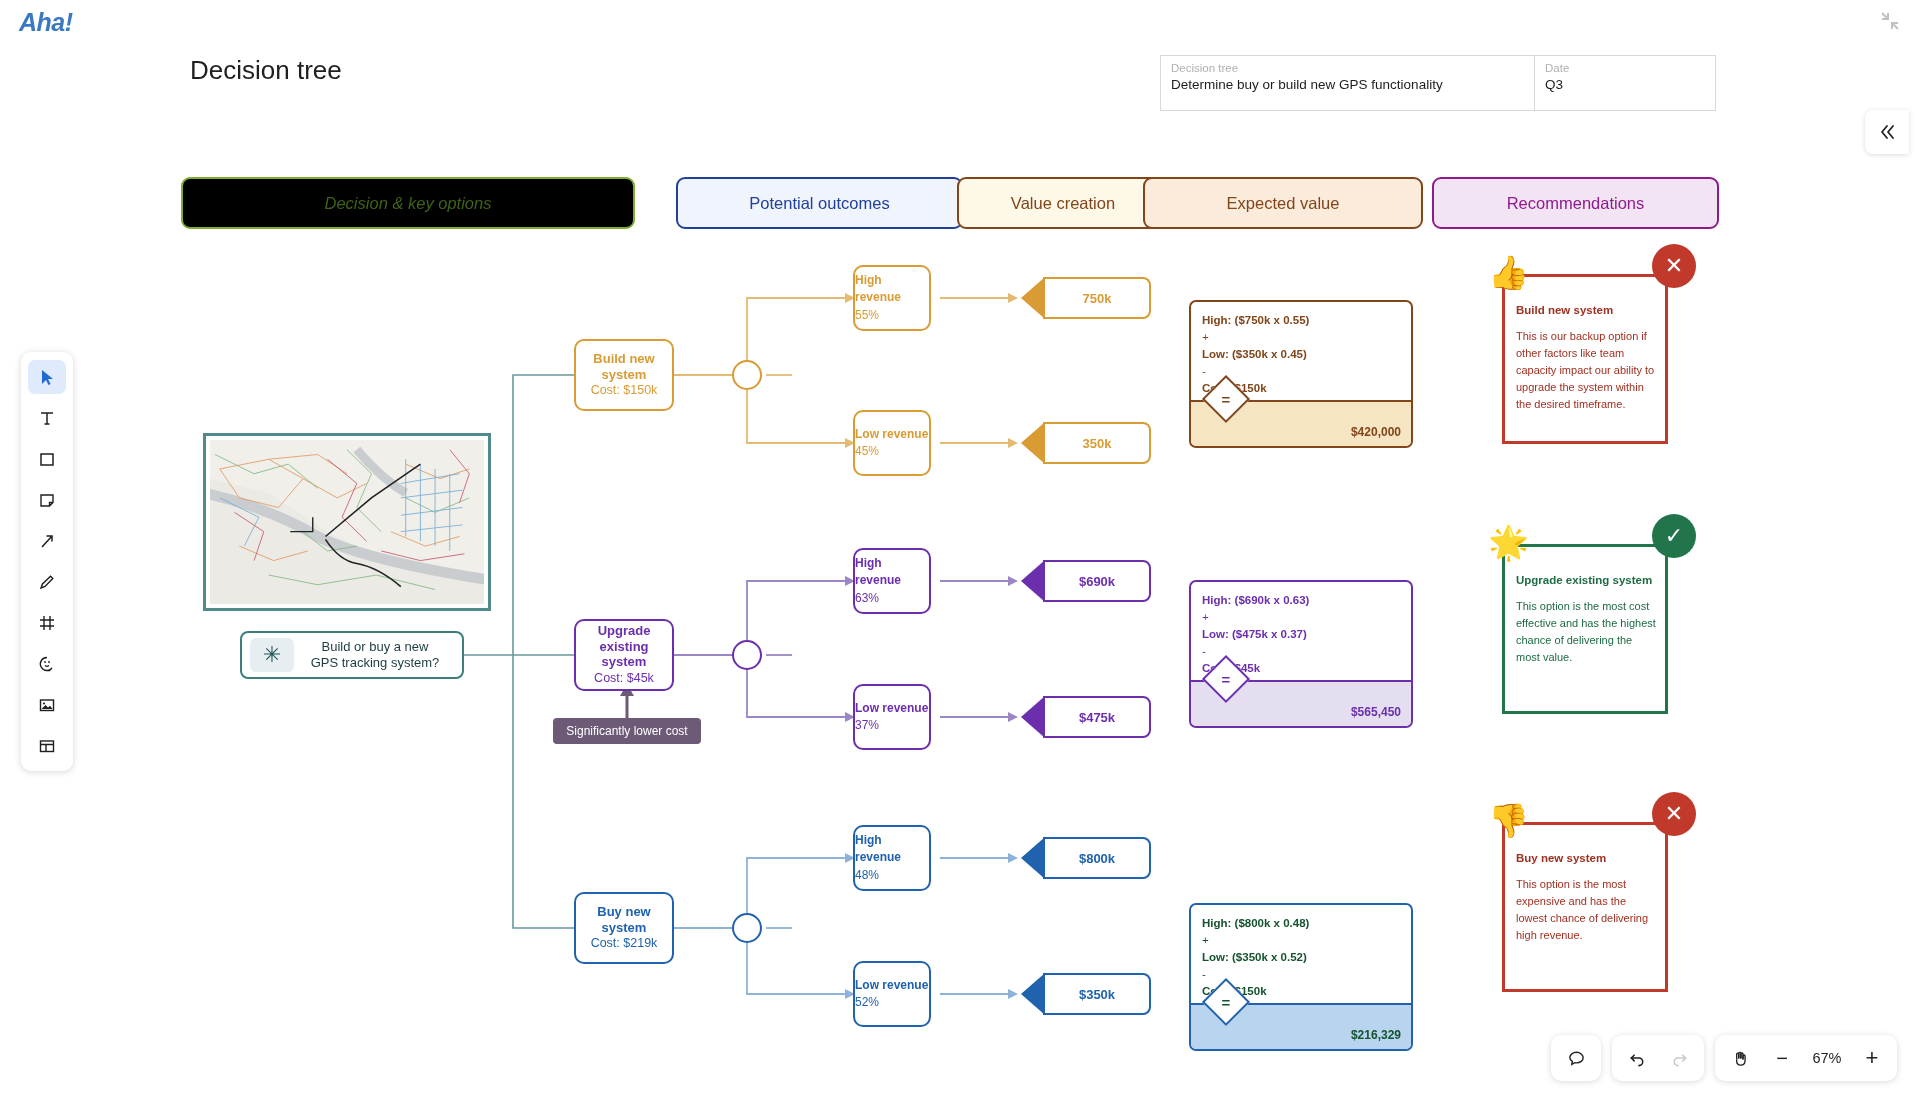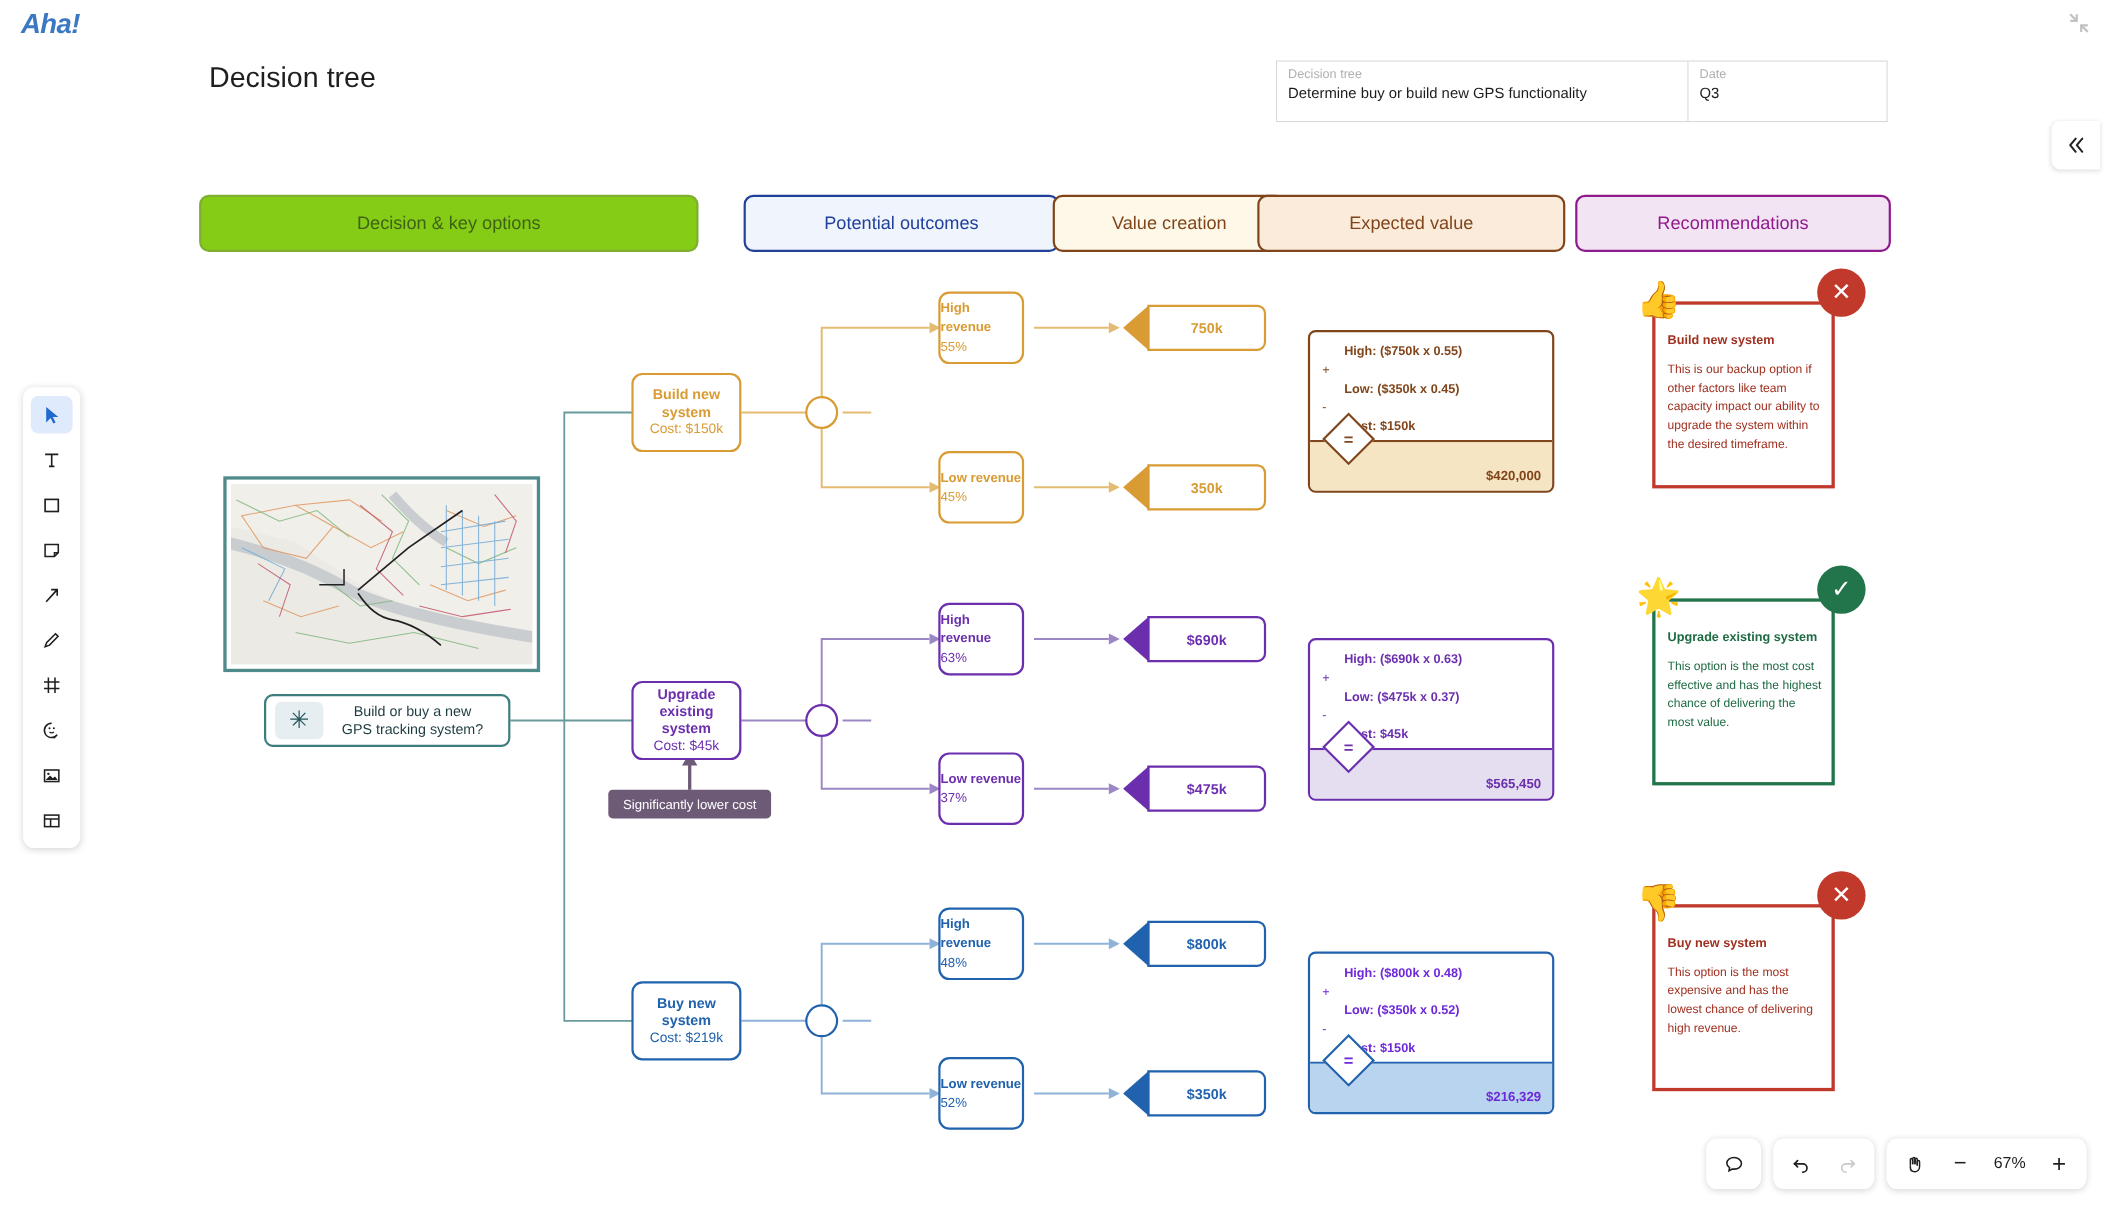--- a/index.html
+++ b/index.html
@@ -137,21 +137,21 @@
     font-size: 12px;
   }
 
   
   .ev-card {
     position: absolute; width: 224px; height: 148px;
     border-width: 2px; border-style: solid; border-radius: 7px;
     background: #fff; overflow: visible;
   }
   .ev-body { padding: 10px 11px 0 11px; font-size: 11.5px; line-height: 1.48; }
-  .ev-body b { font-weight: bold; margin-left: 20px; }
+  .ev-body b { font-weight: bold; }
   .ev-foot {
     position: absolute; left: 0; right: 0; bottom: 0; height: 46px;
     border-top-width: 2px; border-top-style: solid;
     display: flex; align-items: flex-end; justify-content: flex-end;
     padding: 0 10px 7px 0; font-size: 12px; font-weight: bold;
     border-radius: 0 0 5px 5px;
   }
   .ev-eq {
     position: absolute; left: 18px; bottom: 30px;
     width: 34px; height: 34px; background: #fff;
@@ -232,21 +232,21 @@
       <div class="meta-label">Decision tree</div>
       <div class="meta-value">Determine buy or build new GPS functionality</div>
     </div>
     <div class="meta-cell right">
       <div class="meta-label">Date</div>
       <div class="meta-value">Q3</div>
     </div>
   </div>
 
   <div id="banners">
-      <div class="banner" style="left: 181px; width: 454px; border-color: rgb(127, 174, 48); background: #84cc16; color: rgb(63, 99, 22);">
+      <div class="banner" style="left: 181px; width: 454px; border-color: rgb(127, 174, 48); background: #000000; color: rgb(63, 99, 22); font-style: italic;">
         <span>Decision &amp; key options</span>
       </div>
       <div class="banner" style="left: 676px; width: 287px; border-color: rgb(33, 64, 154); background: rgb(239, 244, 253); color: rgb(33, 64, 154);">
         <span>Potential outcomes</span>
       </div>
       <div class="banner" style="left: 957px; width: 212px; border-color: rgb(128, 69, 26); background: rgb(253, 248, 232); color: rgb(128, 69, 26);">
         <span>Value creation</span>
       </div>
       <div class="banner" style="left: 1143px; width: 280px; border-color: rgb(128, 69, 26); background: rgb(251, 235, 219); color: rgb(128, 69, 26);">
         <span>Expected value</span>
@@ -541,21 +541,21 @@
       <div class="outcome" style="left: 853px; top: 961px; border-color: rgb(32, 98, 173); color: rgb(32, 98, 173);">
         <div class="ot">Low revenue</div>
         <div>52%</div>
       </div>
       <div class="tagval" style="left: 1043px; top: 973px; border-color: rgb(32, 98, 173); color: rgb(32, 98, 173);">
         <svg class="tip" viewBox="0 0 24 42">
           <polygon points="24,0 24,42 0,21" fill="#2062ad"></polygon>
         </svg>
         <span>$350k</span>
       </div>
-      <div class="ev-card" style="left: 1189px; top: 865px; border-color: rgb(32, 98, 173); color: #6d28d9;">
+      <div class="ev-card" style="left: 1189px; top: 903px; border-color: rgb(32, 98, 173); color: #14532d;">
         <div class="ev-body">
           <div><b>High: ($800k x 0.48)</b></div>
           <div>+</div>
           <div><b>Low: ($350k x 0.52)</b></div>
           <div>-</div>
           <div><b>Cost: $150k</b></div>
         </div>
         <div class="ev-foot" style="background:#b9d4ef;border-top-color:#2062ad;">
           <span>$216,329</span>
         </div>

